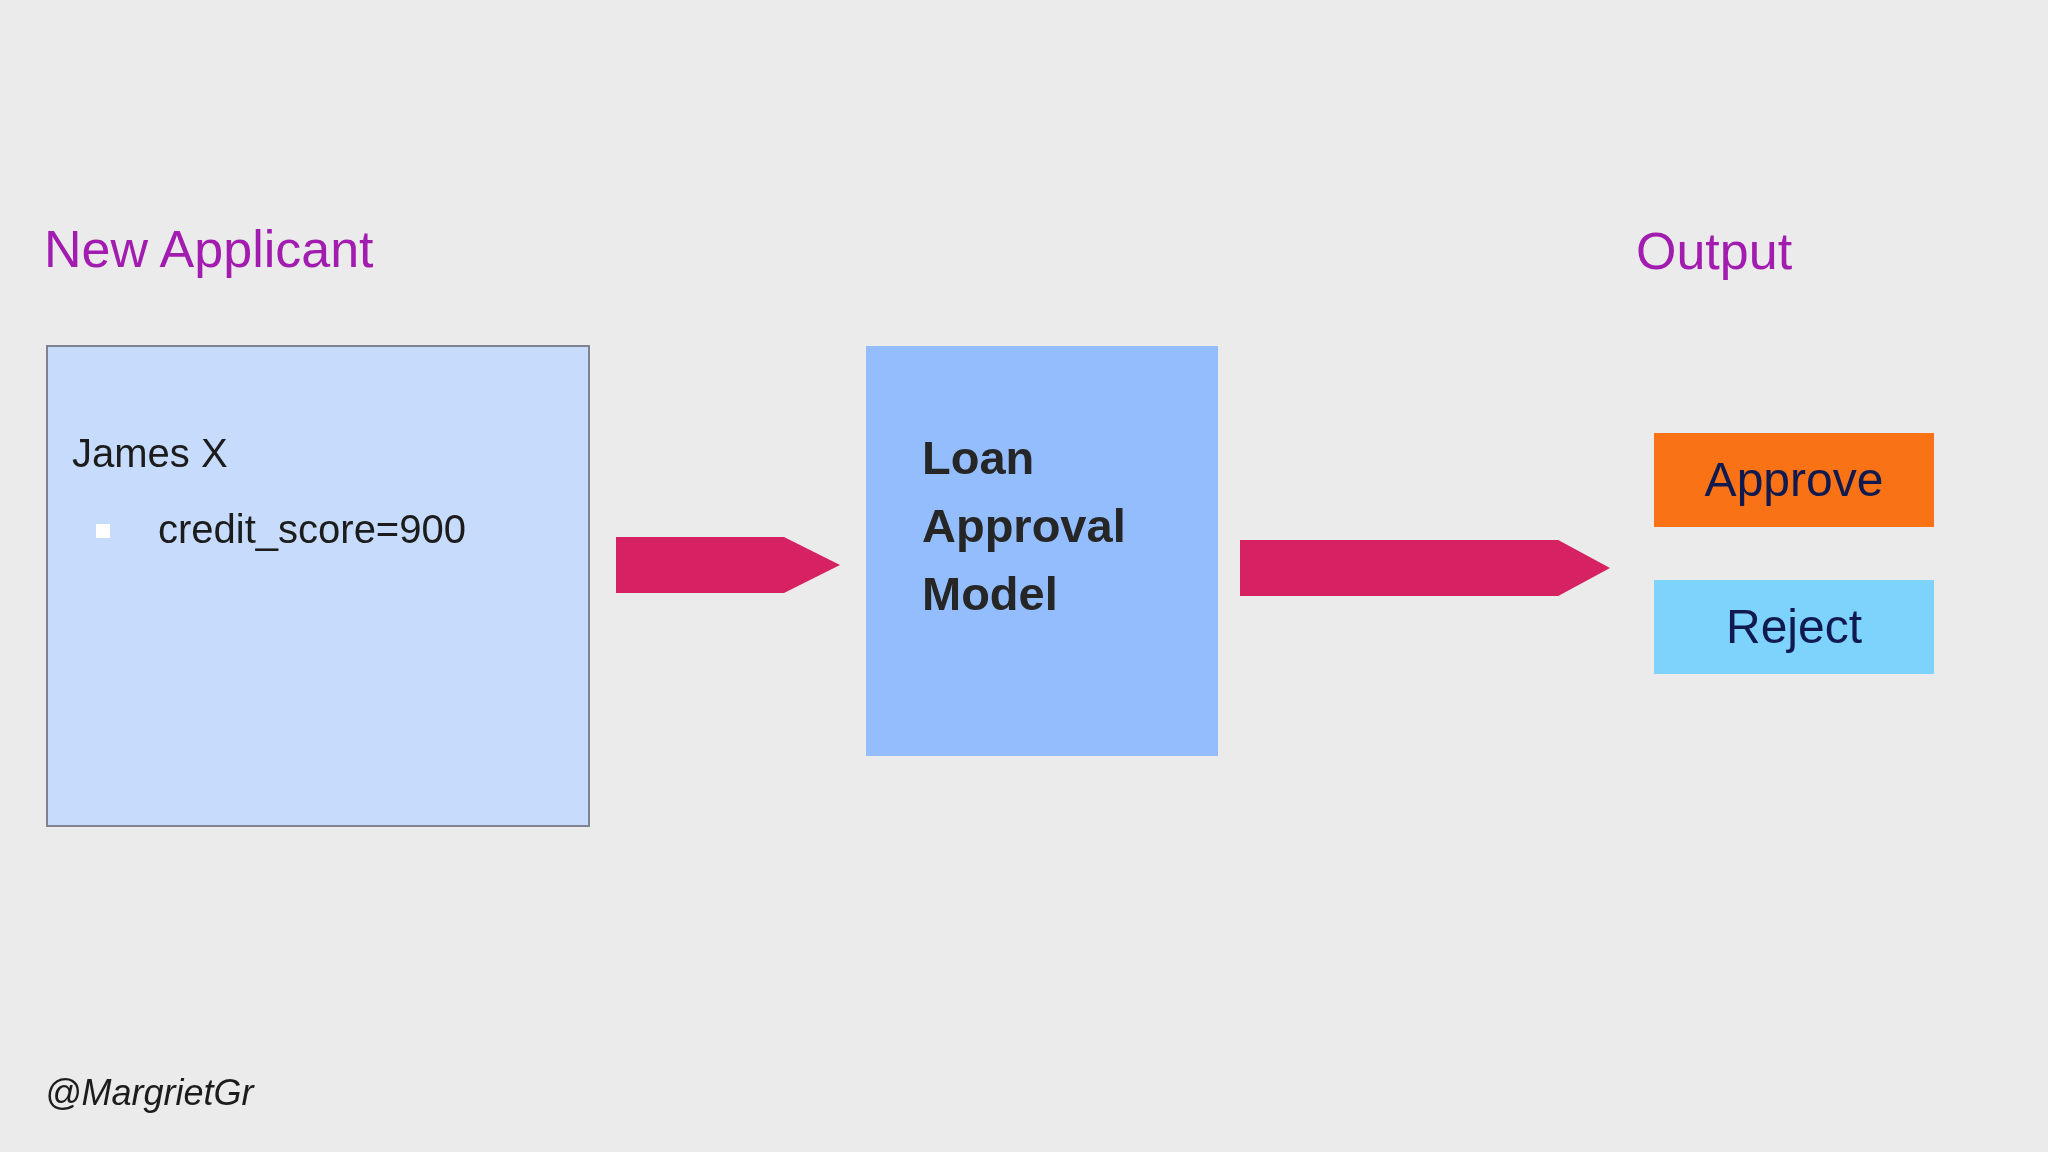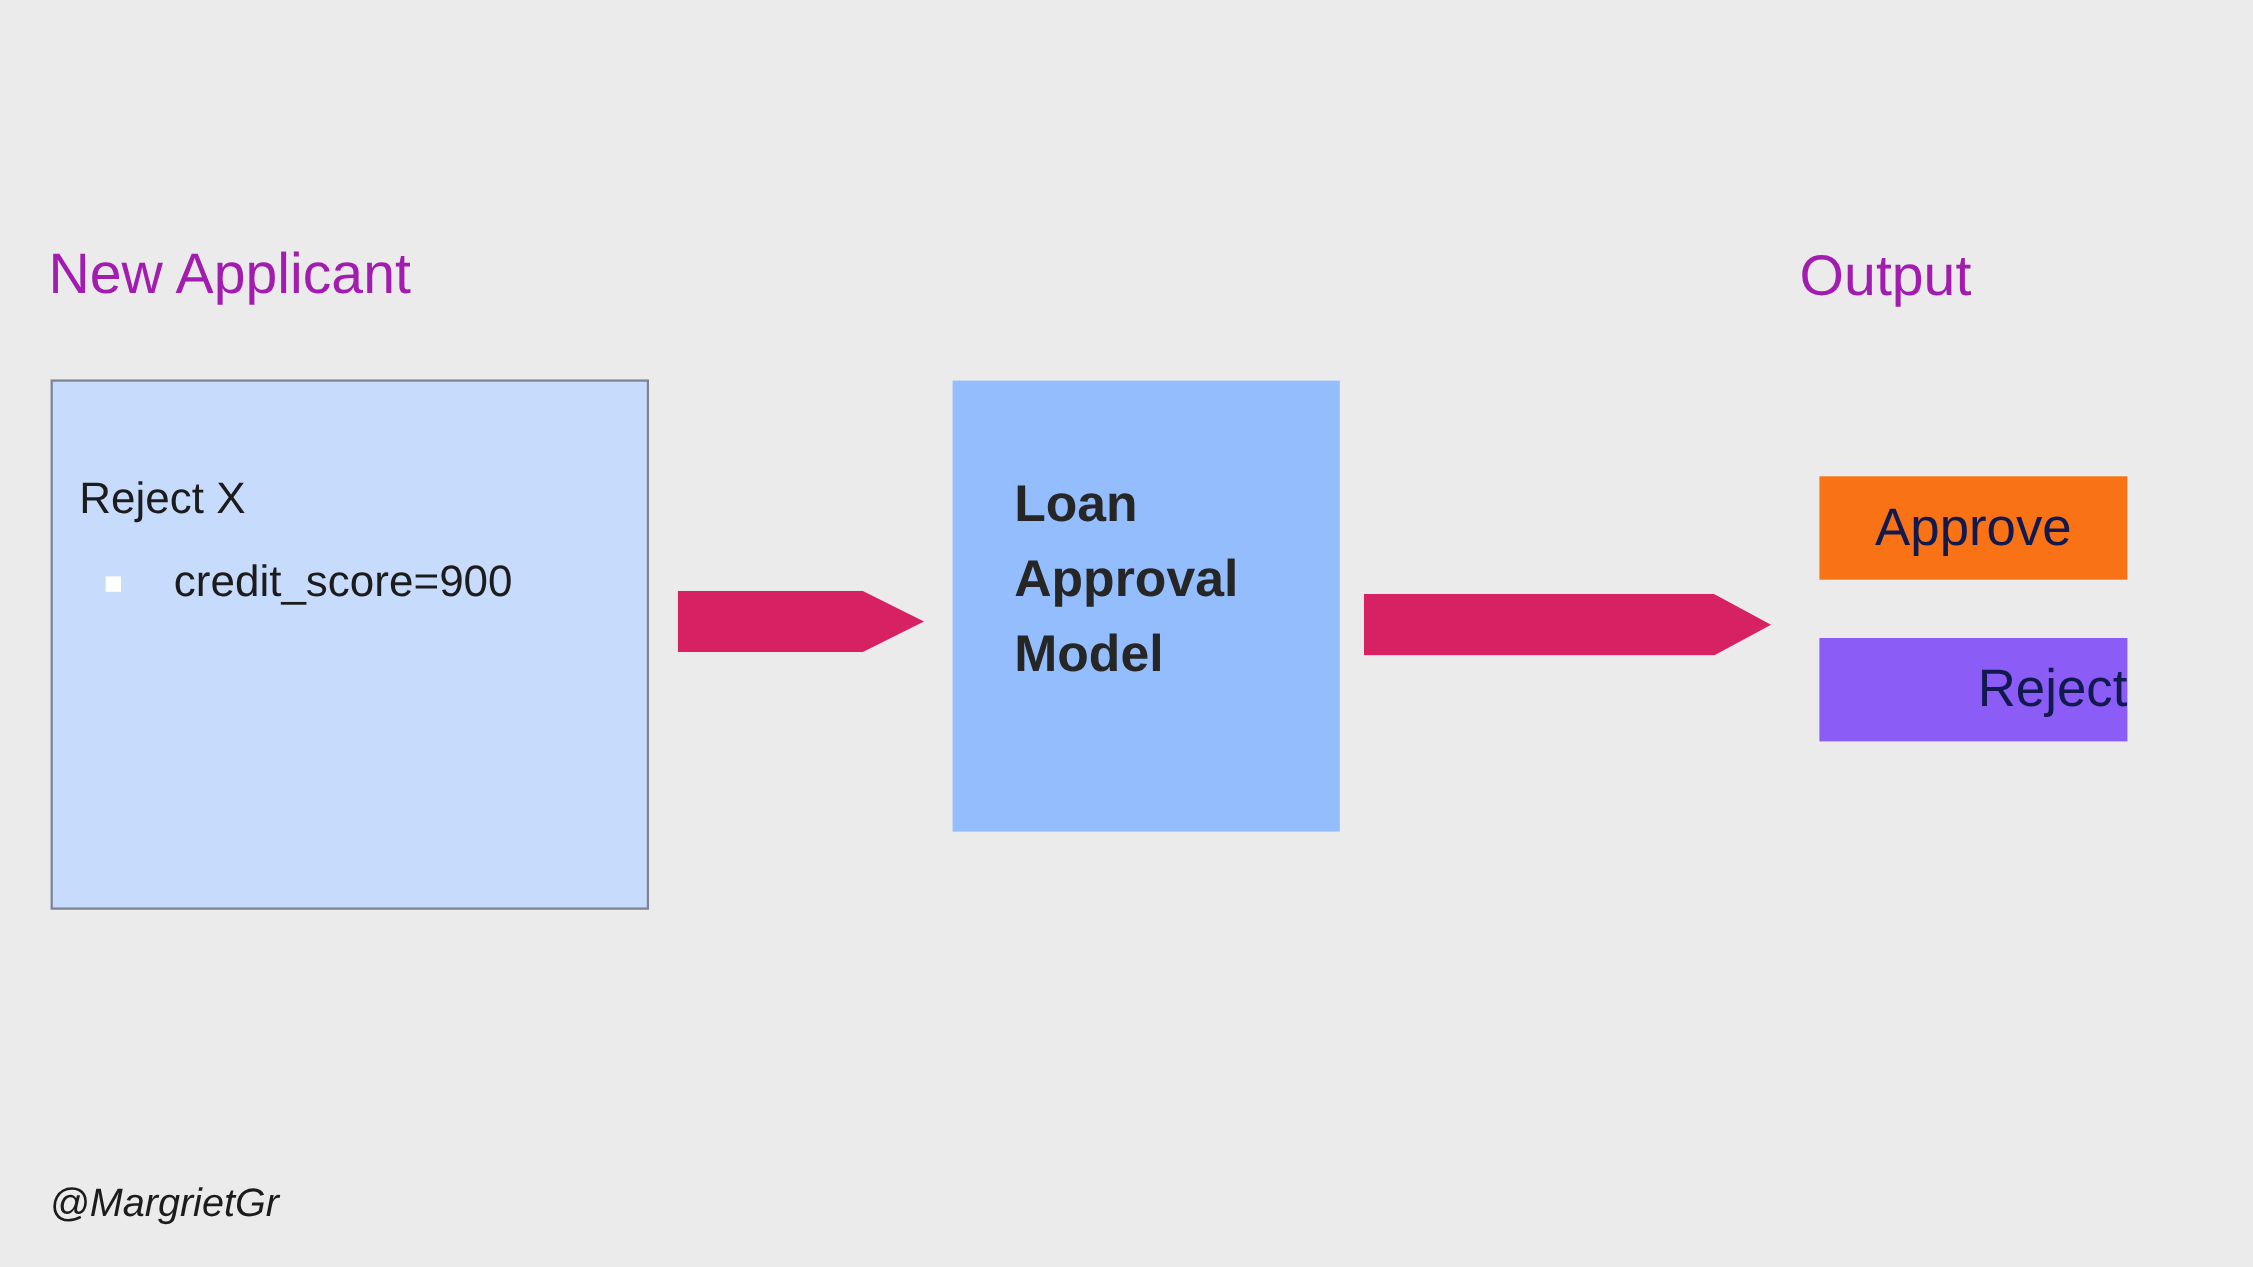--- a/index.html
+++ b/index.html
@@ -140,21 +140,21 @@
     align-items: center;
     justify-content: center;
   }
   .outcome-box .outcome-label {
     font-size: 48px;
     color: #101a4e;
     line-height: 1;
     white-space: nowrap;
   }
   #outcome-approve { top: 433px; background: #f97316; }
-  #outcome-reject  { top: 580px; background: #8b5cf6; justify-content: flex-end; }
+  #outcome-reject  { top: 580px; background: #7dd3fc; }
 
   
   #watermark {
     position: absolute;
     left: 45px;
     top: 1075px;
     font-size: 36px;
     color: #1c1c1c;
     line-height: 1;
     white-space: nowrap;
@@ -164,21 +164,21 @@
 </head>
 <body>
 
 <div id="slide">
 
   <div class="section-title" id="title-new-applicant">New Applicant</div>
 
   <div class="section-title" id="title-output">Output</div>
 
   <div id="applicant-card">
-    <div id="applicant-name">Reject X</div>
+    <div id="applicant-name">James X</div>
 
     <ul id="applicant-attributes">
       <li>
         <span class="bullet-square-icon"></span>
         <span>credit_score=900</span>
       </li>
     </ul>
   </div>
 
   <div class="flow-arrow" id="arrow-applicant-to-model"></div>

